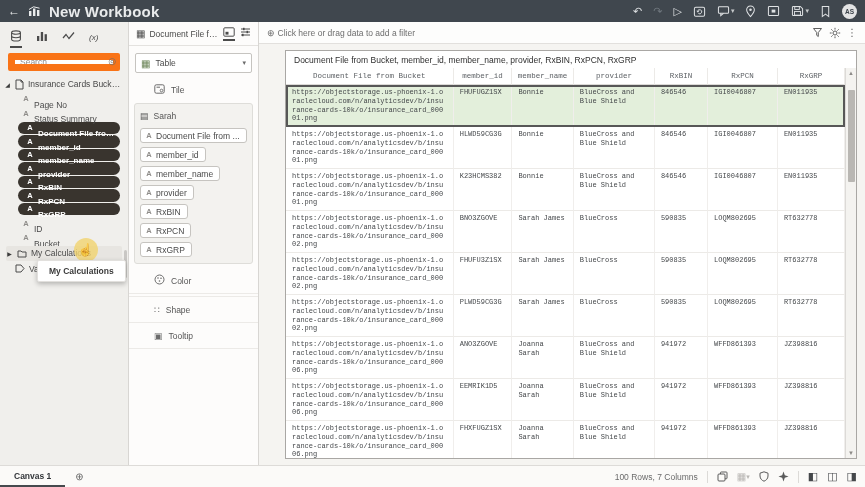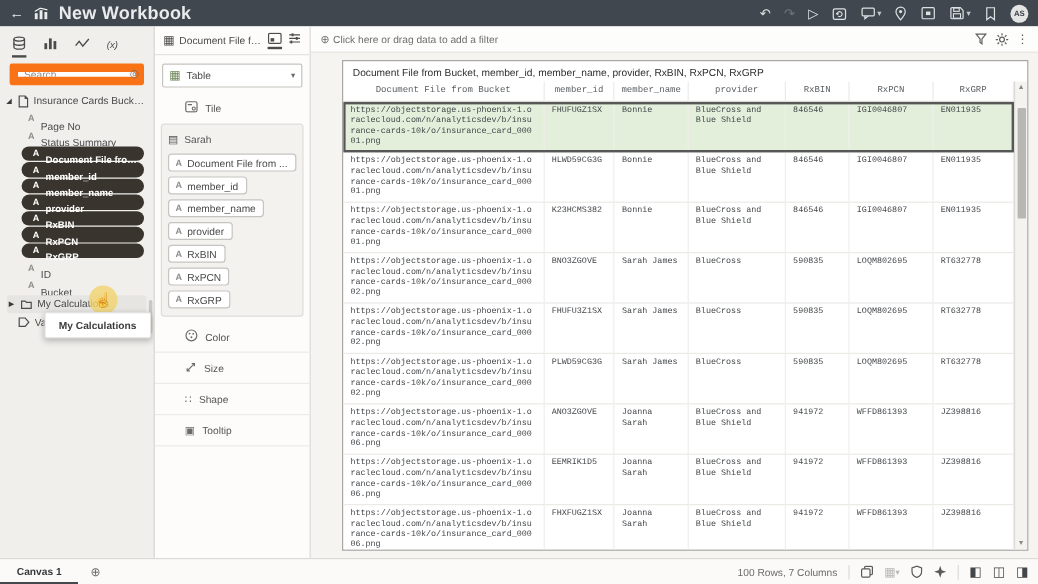--- a/index.html
+++ b/index.html
@@ -407,30 +407,20 @@
         <svg width="11" height="11" viewBox="0 0 11 11">
             <circle cx="5.5" cy="5.5" r="4.5" fill="none" stroke="#6b6b6b" stroke-width="1"></circle>
             <circle cx="4" cy="4" r="0.8" fill="#6b6b6b"></circle>
             <circle cx="7" cy="4.2" r="0.8" fill="#6b6b6b"></circle>
             <circle cx="5.5" cy="7" r="0.8" fill="#6b6b6b"></circle>
           </svg>
       </span>
       <span>Color</span>
     </div>
     <div class="g-div"></div>
-    <div class="g-row">
-      <span>
-        <svg width="10" height="10" viewBox="0 0 10 10">
-            <line x1="2" y1="8" x2="8" y2="2" stroke="#6b6b6b" stroke-width="1"></line>
-            <polyline points="5.8,2 8,2 8,4.2" fill="none" stroke="#6b6b6b" stroke-width="1"></polyline>
-            <polyline points="2,5.8 2,8 4.2,8" fill="none" stroke="#6b6b6b" stroke-width="1"></polyline>
-          </svg>
-      </span>
-      <span>Size</span>
-    </div>
     <div class="g-div"></div>
     <div class="g-row">
       <span class="gly" style="font-size:9px;">∷</span>
       <span>Shape</span>
     </div>
     <div class="g-div"></div>
     <div class="g-row">
       <span class="gly" style="font-size:9px;">▣</span>
       <span>Tooltip</span>
     </div>

